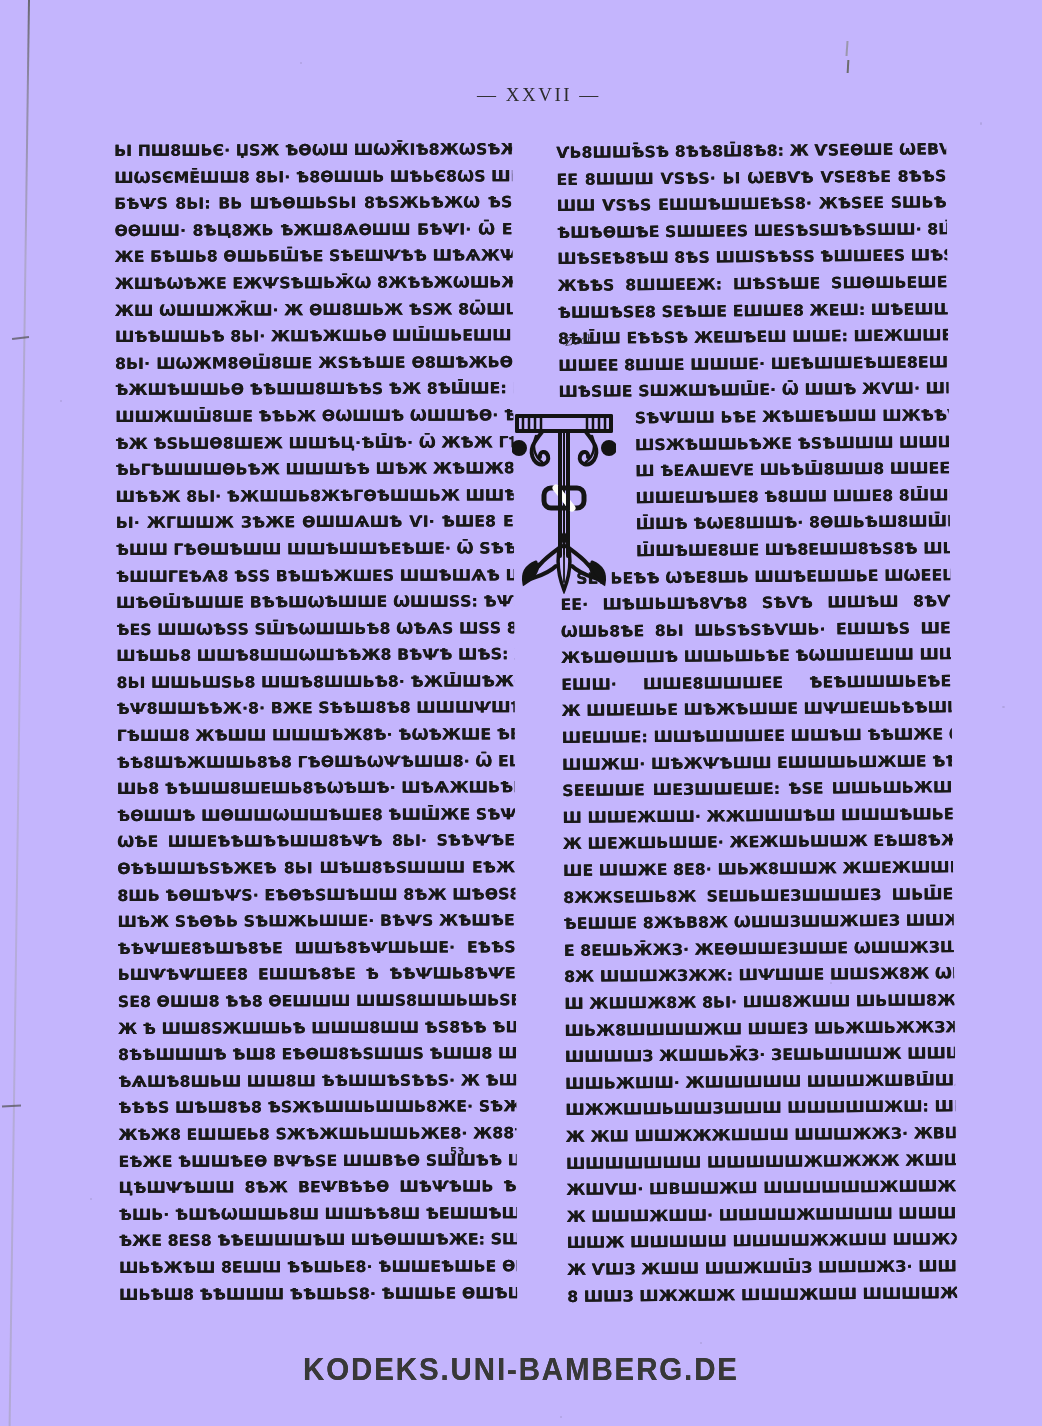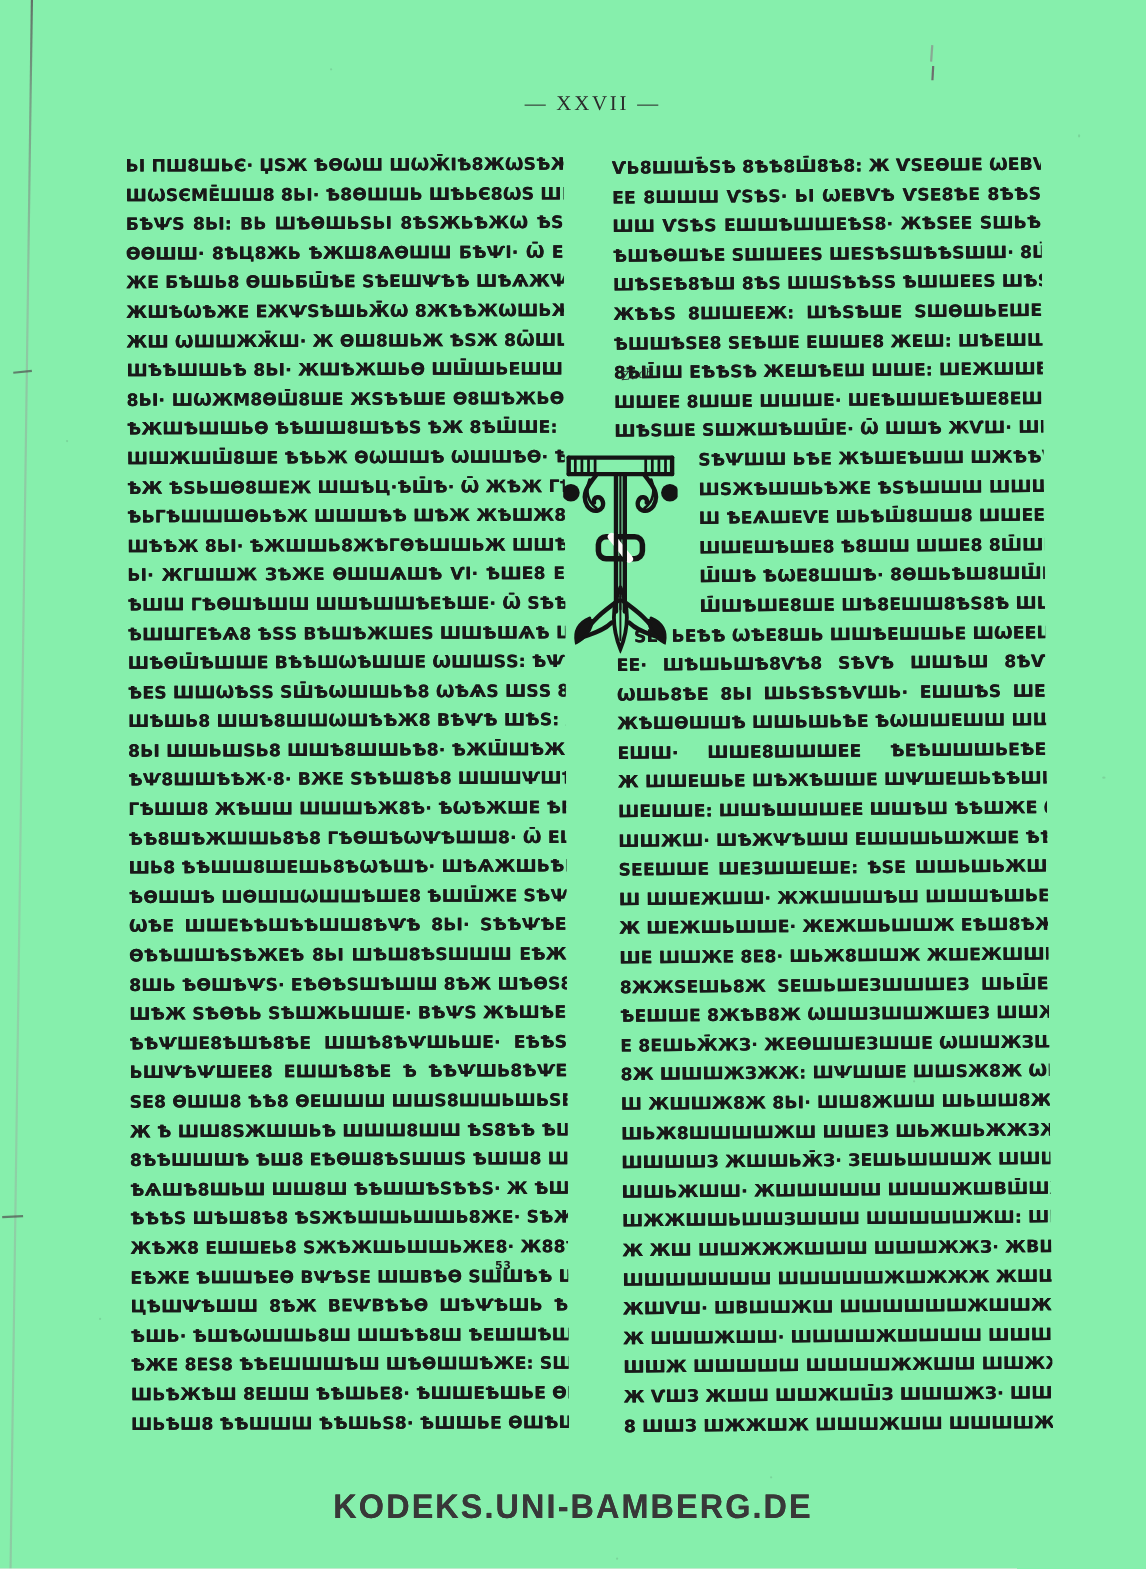--- a/index.html
+++ b/index.html
@@ -1,20 +1,20 @@
 <!DOCTYPE html>
 <html><head>
 <meta charset="utf-8">
 <style>
   html,body{margin:0;padding:0;background:#e9e7e3;}
   #page{
     position:relative;
     width:1042px;height:1426px;
     margin:0 auto;
-    background:#86efac;
+    background:#c4b5fd;
     overflow:hidden;
     font-family:"DejaVu Sans",sans-serif;
   }
 
   
   .fold-line{
     position:absolute;left:28px;top:0;width:1.6px;height:1430px;
     background:linear-gradient(to bottom,
       rgba(90,90,90,.85) 0%,rgba(110,110,110,.6) 6%,
       rgba(150,150,150,.45) 18%,rgba(160,160,160,.35) 55%,

